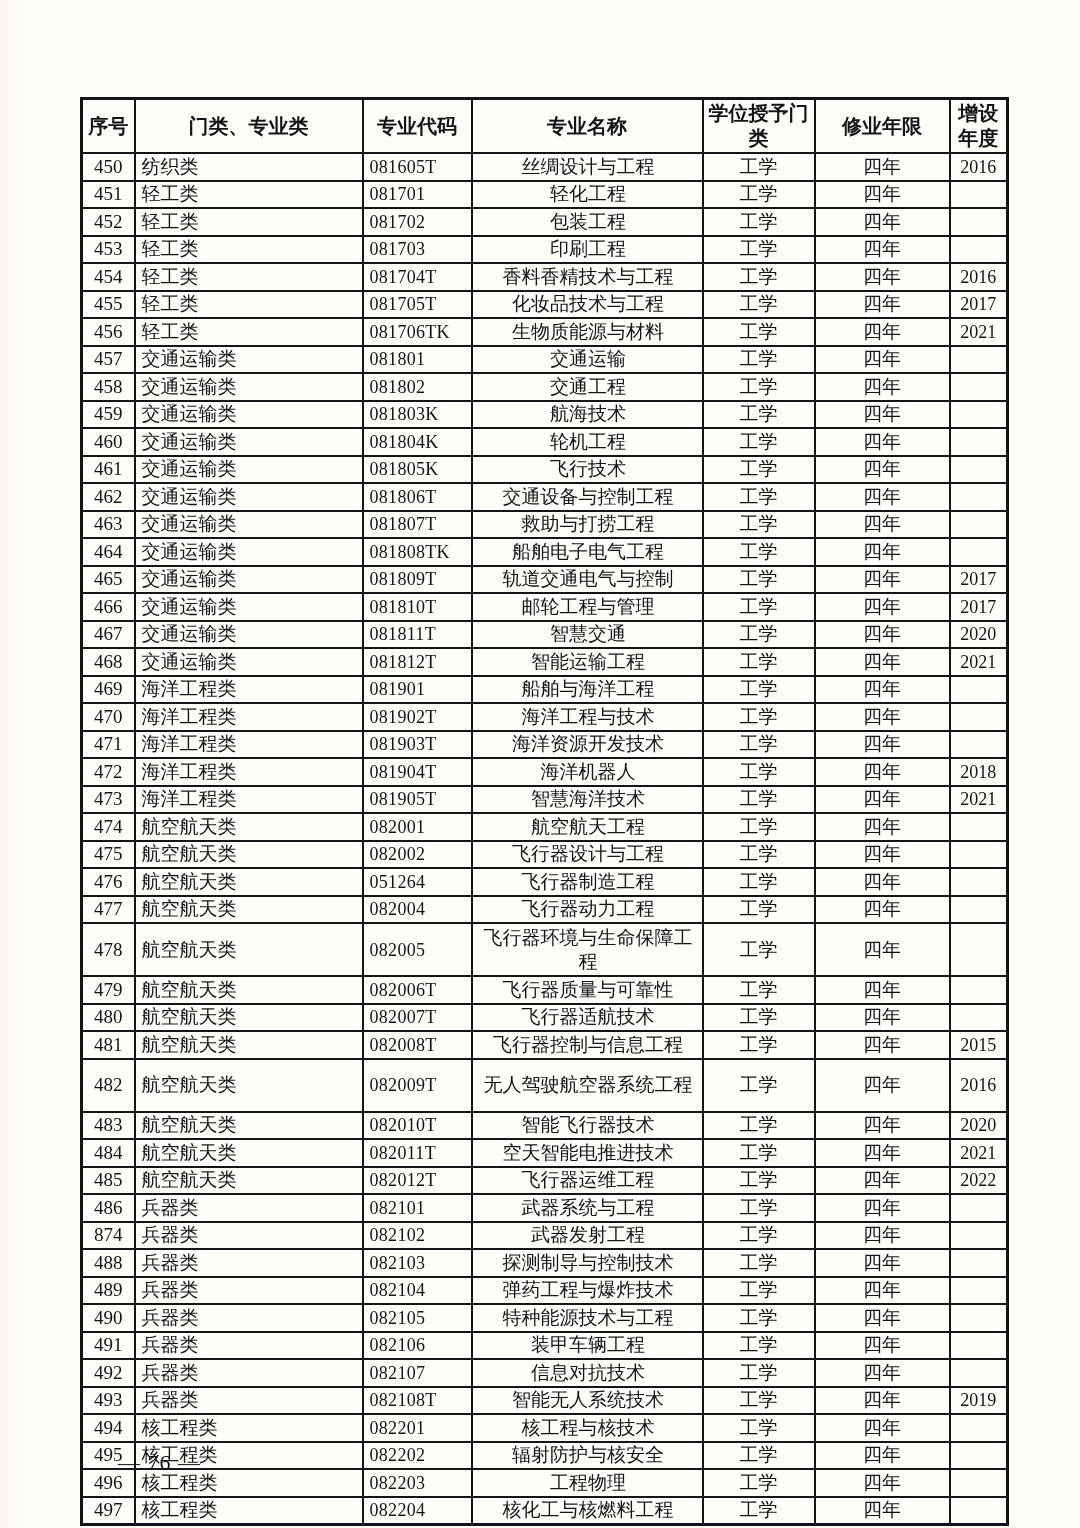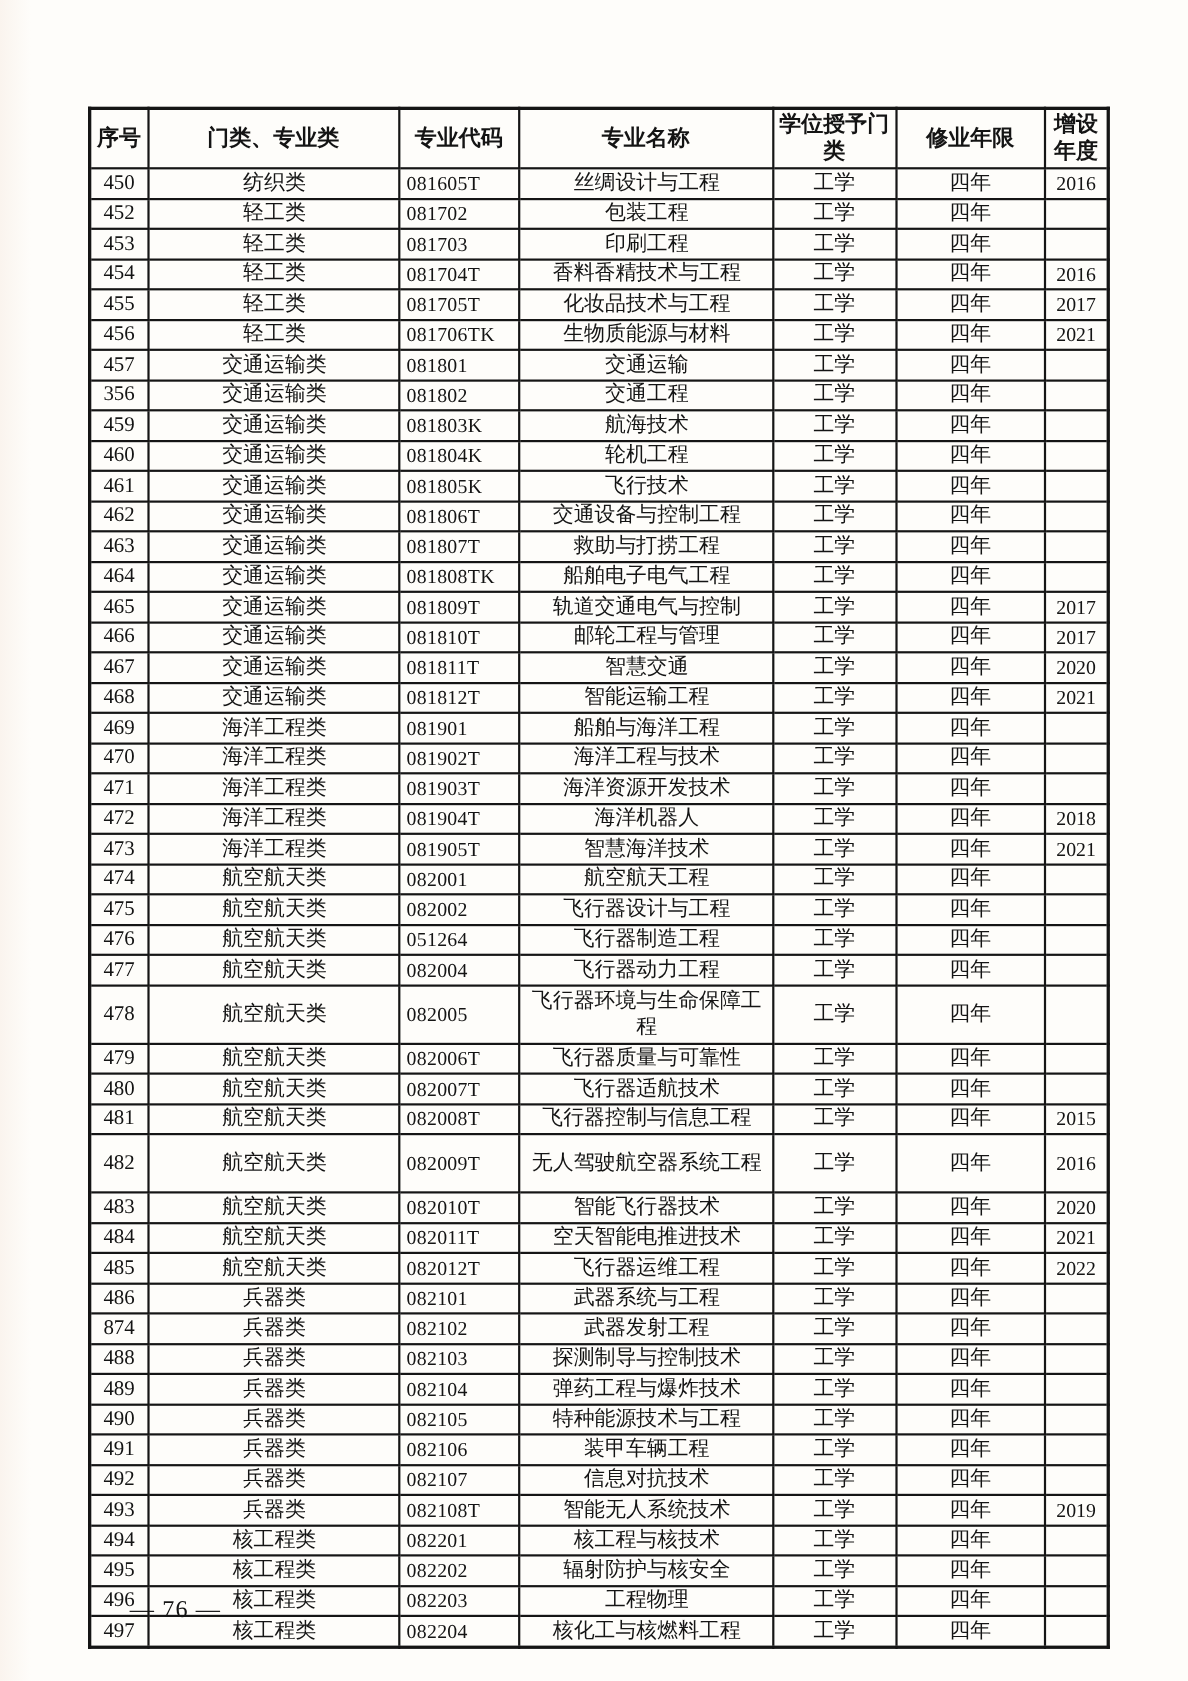--- a/index.html
+++ b/index.html
@@ -39,21 +39,21 @@
     line-height:25px;
     padding:0 2px;
   }
   td{
     height:25.5px;
     font-size:19px;
     line-height:24px;
     padding:0 4px;
   }
   td.c-seq{text-align:center;padding:0 1px;}
-  td.c-cat{text-align:center;padding-left:6px;}
+  td.c-cat{text-align:left;padding-left:6px;}
   td.c-code{text-align:left;padding-left:6px;font-size:18px;letter-spacing:.3px;}
   td.c-name{text-align:center;padding-left:6px;}
   td.c-degree,td.c-years,td.c-year{text-align:center;}
   td.c-year{font-size:18px;padding:0 1px;}
   tr.tall td{height:51px;}
   .footer{
     position:absolute;left:72px;top:1450px;
     font-size:22px;
     letter-spacing:1px;
     color:#141414;
@@ -91,20 +91,29 @@
         <tr>
           <td class="c-seq">450</td>
           <td class="c-cat">纺织类</td>
           <td class="c-code">081605T</td>
           <td class="c-name">丝绸设计与工程</td>
           <td class="c-degree">工学</td>
           <td class="c-years">四年</td>
           <td class="c-year">2016</td>
         </tr>
         <tr>
+          <td class="c-seq">451</td>
+          <td class="c-cat">轻工类</td>
+          <td class="c-code">081701</td>
+          <td class="c-name">轻化工程</td>
+          <td class="c-degree">工学</td>
+          <td class="c-years">四年</td>
+          <td class="c-year"></td>
+        </tr>
+        <tr>
           <td class="c-seq">452</td>
           <td class="c-cat">轻工类</td>
           <td class="c-code">081702</td>
           <td class="c-name">包装工程</td>
           <td class="c-degree">工学</td>
           <td class="c-years">四年</td>
           <td class="c-year"></td>
         </tr>
         <tr>
           <td class="c-seq">453</td>
@@ -145,21 +154,21 @@
         <tr>
           <td class="c-seq">457</td>
           <td class="c-cat">交通运输类</td>
           <td class="c-code">081801</td>
           <td class="c-name">交通运输</td>
           <td class="c-degree">工学</td>
           <td class="c-years">四年</td>
           <td class="c-year"></td>
         </tr>
         <tr>
-          <td class="c-seq">356</td>
+          <td class="c-seq">458</td>
           <td class="c-cat">交通运输类</td>
           <td class="c-code">081802</td>
           <td class="c-name">交通工程</td>
           <td class="c-degree">工学</td>
           <td class="c-years">四年</td>
           <td class="c-year"></td>
         </tr>
         <tr>
           <td class="c-seq">459</td>
           <td class="c-cat">交通运输类</td>

